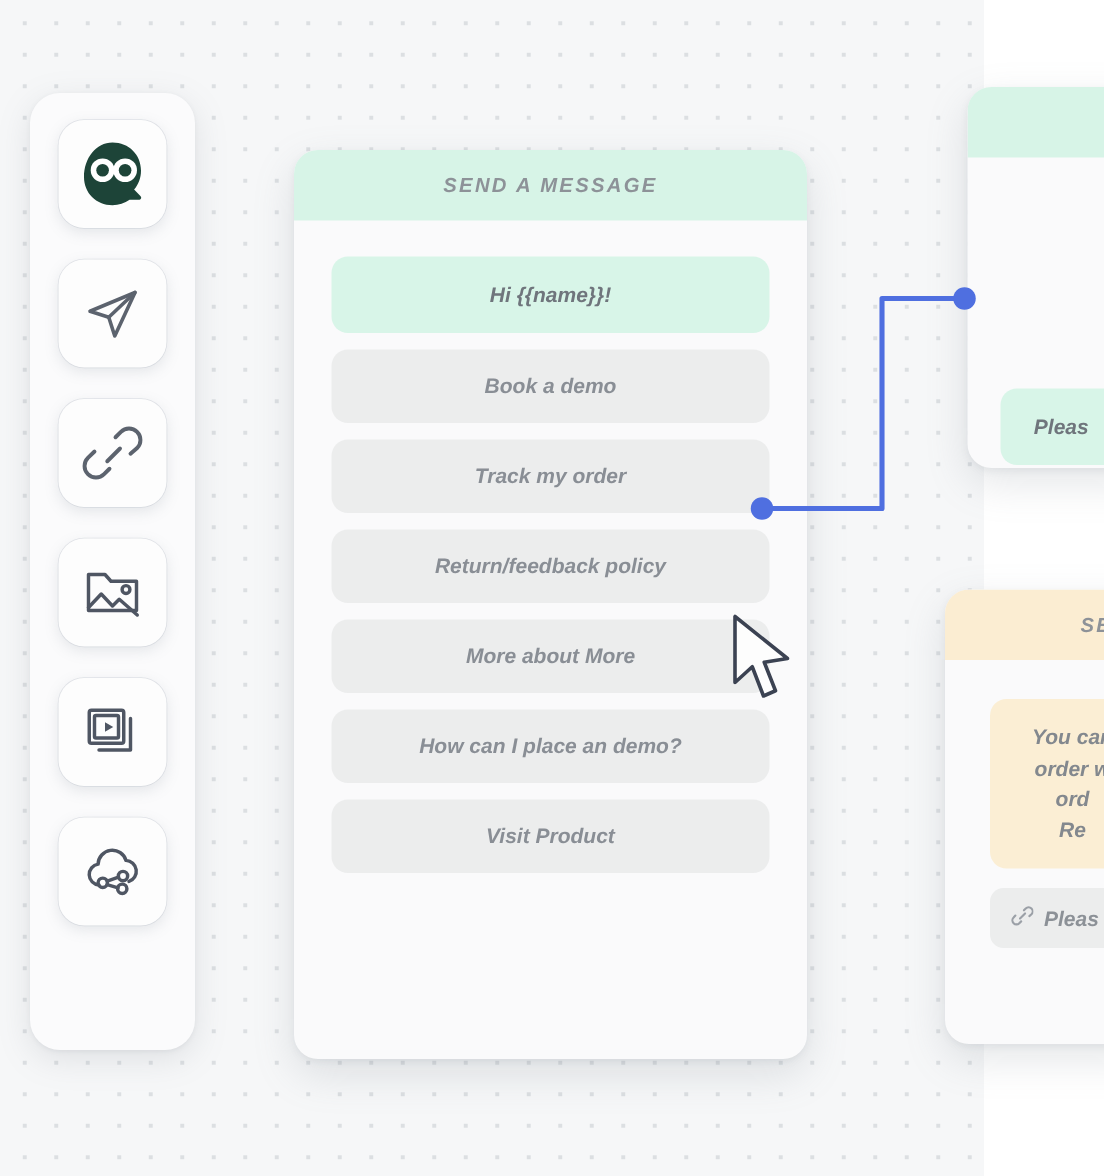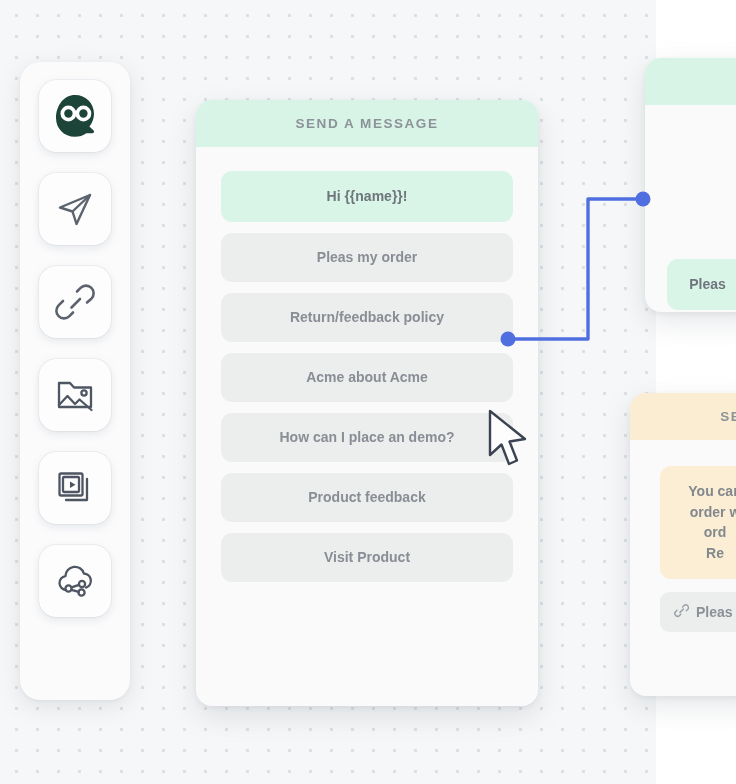--- a/index.html
+++ b/index.html
@@ -12,20 +12,21 @@
   }
 
   #canvas {
     position: relative;
     width: 656px;
     height: 784px;
     background-color: #f6f7f8;
     background-image: radial-gradient(#dcdfe2 1.4px, transparent 1.5px);
     background-size: 21px 21px;
     background-position: 6px 5px;
+    font-style: italic;
   }
 
   
   #sidebar {
     position: absolute;
     left: 20px;
     top: 62px;
     width: 110px;
     height: 638px;
     background: #fbfbfc;
@@ -238,25 +239,25 @@
   </div>
 
   <div id="main-card">
     <div class="card-header header-mint">SEND A MESSAGE</div>
     <div class="card-body">
 
       <div class="bubble-greeting">
         <div>Hi {{name}}!</div>
       </div>
 
-      <div class="choice">Pleas my order</div>
+      <div class="choice">Book a demo</div>
+      <div class="choice">Track my order</div>
       <div class="choice">Return/feedback policy</div>
-      <div class="choice">Acme about Acme</div>
+      <div class="choice">More about More</div>
       <div class="choice">How can I place an demo?</div>
-      <div class="choice">Product feedback</div>
       <div class="choice">Visit Product</div>
 
     </div>
   </div>
 
   <div id="card-top-right">
     <div class="card-header header-mint"></div>
     <div class="card-body">
       <div id="tr-spacer"></div>
       <div class="bubble-greeting">Pleas</div>

